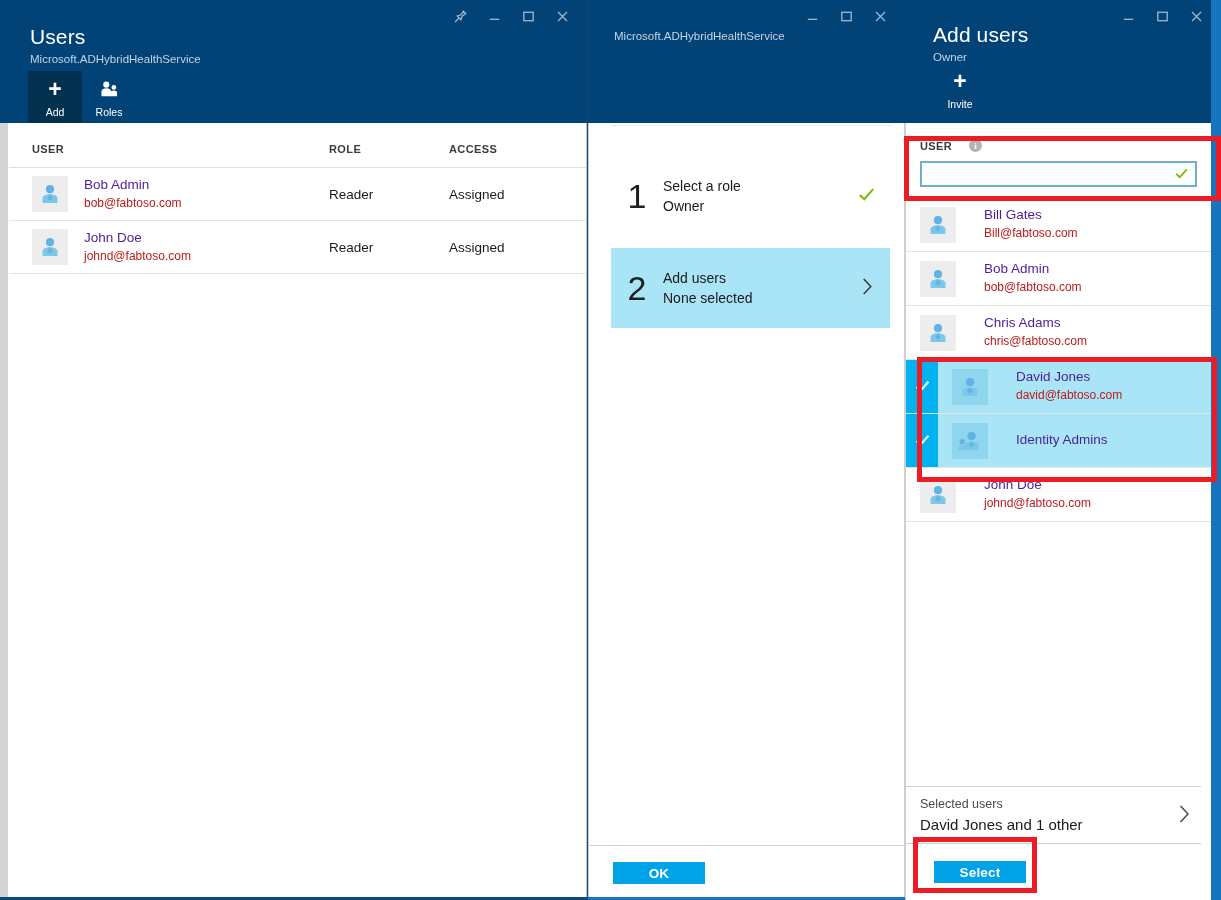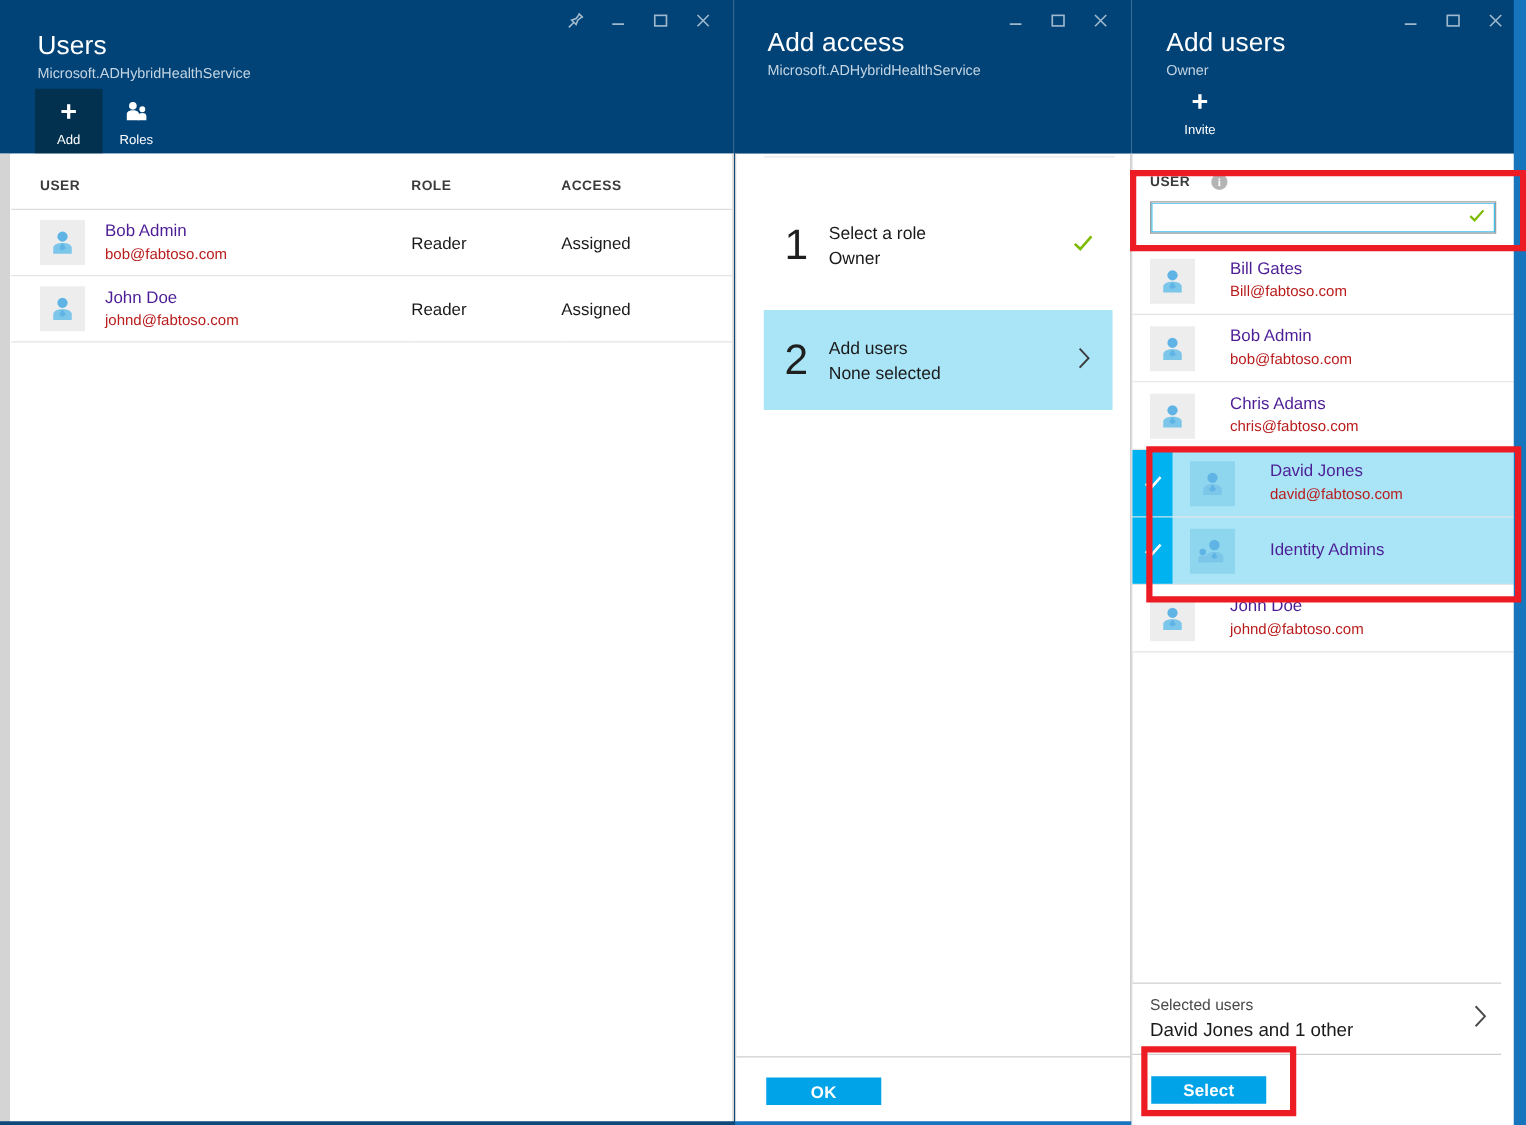--- a/index.html
+++ b/index.html
@@ -140,21 +140,21 @@
     position:absolute;left:0;right:10px;bottom:56px;height:58px;
     border-top:1px solid #cfcfcf;border-bottom:1px solid #cfcfcf;background:#fff;
     display:flex;align-items:center;padding:0 10px 0 14px;box-sizing:border-box;cursor:pointer;
   }
   .selected-bar .sb-txt{flex:1;}
   .sb-l1{font-size:12.5px;color:#4a4a4a;line-height:1.5;}
   .sb-l2{font-size:15px;color:#1a1a1a;line-height:1.4;}
   .sb-chev{font-size:20px;color:#4a4a4a;line-height:1;}
   .add-footer{
     position:absolute;left:0;right:10px;bottom:0;height:56px;background:#fff;
-    display:flex;align-items:center;padding-left:15px;box-sizing:border-box;
+    display:flex;align-items:center;padding-left:28px;box-sizing:border-box;
   }
 
   
   .bottom-strip{position:absolute;left:0;right:0;bottom:0;height:6px;}
   .bs-a{position:absolute;left:0;width:588px;bottom:0;height:3px;background:#0d4a77;}
   .bs-b{position:absolute;left:588px;width:317px;bottom:0;height:3px;background:#1675bc;}
 
   
   .hl{position:absolute;border:5px solid #ed1c24;box-sizing:border-box;pointer-events:none;}
   #hl-user{left:904px;top:136px;width:317px;height:65px;}
@@ -280,21 +280,20 @@
           <svg width="15" height="15" viewBox="0 0 16 16">
               <rect class="ic-stroke" x="3" y="3.5" width="10" height="9"></rect>
             </svg>
         </div>
         <div class="winbtn">
           <svg width="15" height="15" viewBox="0 0 16 16">
               <path class="ic-stroke" d="M3.2 3.2 L12.8 12.8 M12.8 3.2 L3.2 12.8"></path>
             </svg>
         </div>
       </div>
-      <div class="blade-title">Add access</div>
       <div class="blade-sub">Microsoft.ADHybridHealthService</div>
     </div>
 
     <div class="access-body">
       <div class="access-inner">
         <div class="access-top-rule"></div>
 
         <div class="step" style="margin-top:30px;">
           <div class="num">1</div>
           <div class="txt">

